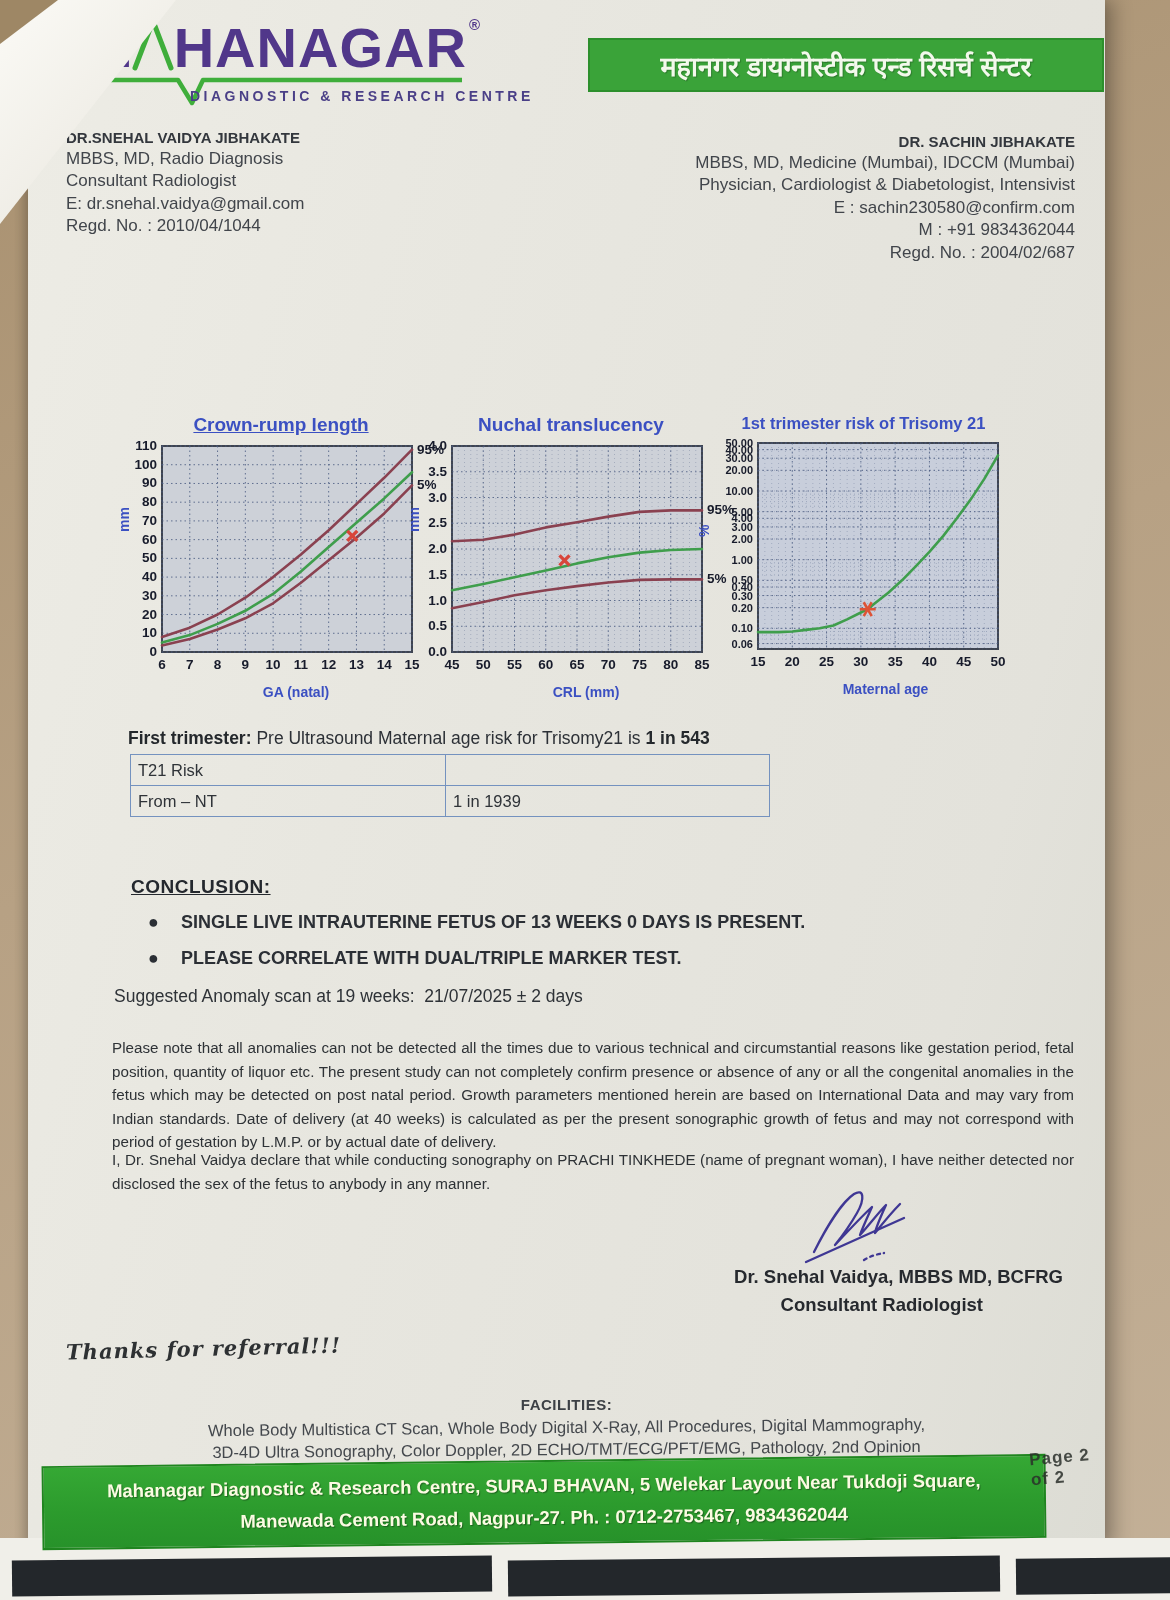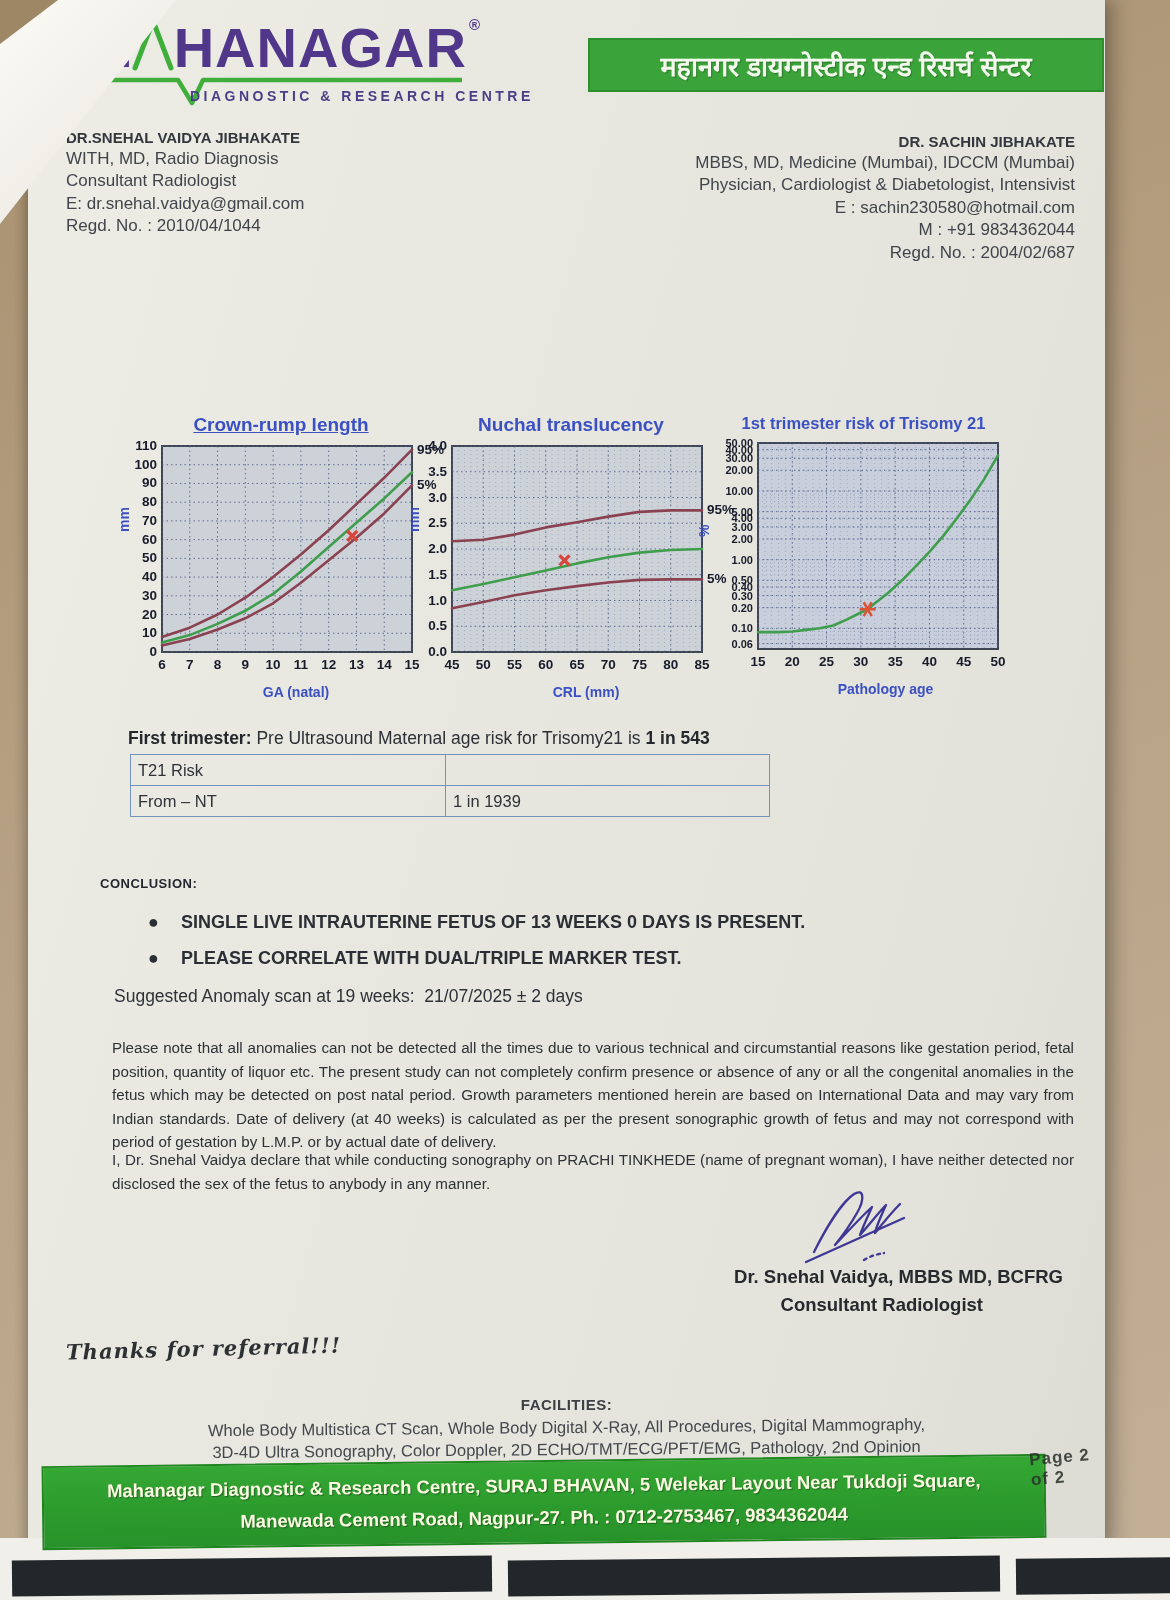--- a/index.html
+++ b/index.html
@@ -47,22 +47,22 @@
         font-weight:bold;color:#3b50c2;font-size:14px;}
   .xlab{font-weight:bold;color:#3b50c2;font-size:14px;text-align:center;margin-top:0px;}
 
   
   .risk-line{position:absolute;left:100px;top:728px;font-size:17.5px;color:#2c3036;}
   .risk-line b{color:#24282c;}
   .t21-table{position:absolute;left:102px;top:754px;width:640px;border-collapse:collapse;z-index:2;}
   .t21-table td{border:1.5px solid #7492bf;height:30px;font-size:16.5px;color:#2f3338;padding:0 7px;}
   .t21-table td.c1{width:300px;}
 
-  .conclusion-h{position:absolute;left:72px;top:876px;font-size:13px;font-weight:bold;color:#24282e;
-    letter-spacing:0.5px;}
+  .conclusion-h{position:absolute;left:103px;top:876px;font-size:19px;font-weight:bold;color:#24282e;
+    text-decoration:underline;letter-spacing:0.5px;}
   .bullet-row{position:absolute;left:120px;display:flex;font-weight:bold;font-size:18px;color:#2b2f35;}
   .bullet-dot{margin-right:22px;font-size:18px;}
   .anomaly{position:absolute;left:86px;top:986px;font-size:17.5px;color:#2e3237;}
 
   .para{position:absolute;left:84px;width:962px;text-align:justify;font-size:15.2px;
         line-height:1.55;color:#2e3236;}
   .sig-svg{position:absolute;left:690px;top:1182px;z-index:2;}
   .sig-name{position:absolute;right:42px;top:1266px;font-size:18.5px;font-weight:bold;color:#26292e;text-align:right;}
   .sig-title{position:absolute;right:122px;top:1294px;font-size:18.5px;font-weight:bold;color:#26292e;text-align:right;}
 
@@ -102,30 +102,30 @@
       <div class="logo-sub">DIAGNOSTIC &amp; RESEARCH CENTRE</div>
     </div>
   </div>
 
   <div class="hindi-banner">
     <span>महानगर डायग्नोस्टीक एन्ड रिसर्च सेन्टर</span>
   </div>
 
   <div class="doc-block doc-left">
     <div class="doc-name">DR.SNEHAL VAIDYA JIBHAKATE</div>
-    <div>WITH, MD, Radio Diagnosis</div>
+    <div>MBBS, MD, Radio Diagnosis</div>
     <div>Consultant Radiologist</div>
     <div>E: dr.snehal.vaidya@gmail.com</div>
     <div>Regd. No. : 2010/04/1044</div>
   </div>
   <div class="doc-block doc-right">
     <div class="doc-name">DR. SACHIN JIBHAKATE</div>
     <div>MBBS, MD, Medicine (Mumbai), IDCCM (Mumbai)</div>
     <div>Physician, Cardiologist &amp; Diabetologist, Intensivist</div>
-    <div>E : sachin230580@hotmail.com</div>
+    <div>E : sachin230580@confirm.com</div>
     <div>M : +91 9834362044</div>
     <div>Regd. No. : 2004/02/687</div>
   </div>
 
   <div class="chart-block" style="left:88px;width:330px;">
     <div class="chart-title" style="font-size:19px;text-decoration:underline;">Crown-rump length</div>
     <div class="chart-wrap">
       <div class="ylab">mm</div>
       <svg width="330" height="240" viewBox="0 0 330 240">
           <rect x="46" y="6" width="250" height="206" fill="#cdd1d8" stroke="#3e4450" stroke-width="2"></rect>
@@ -397,21 +397,21 @@
           <text x="57" y="105.99188059547991" font-size="11" font-weight="bold" fill="#171b2b" text-anchor="end" font-family="Liberation Sans, sans-serif">2.00</text>
           <text x="57" y="126.66260696440662" font-size="11" font-weight="bold" fill="#171b2b" text-anchor="end" font-family="Liberation Sans, sans-serif">1.00</text>
           <text x="57" y="147.33333333333334" font-size="11" font-weight="bold" fill="#171b2b" text-anchor="end" font-family="Liberation Sans, sans-serif">0.50</text>
           <text x="57" y="153.98782089321986" font-size="11" font-weight="bold" fill="#171b2b" text-anchor="end" font-family="Liberation Sans, sans-serif">0.40</text>
           <text x="57" y="162.56694747365646" font-size="11" font-weight="bold" fill="#171b2b" text-anchor="end" font-family="Liberation Sans, sans-serif">0.30</text>
           <text x="57" y="174.65854726214656" font-size="11" font-weight="bold" fill="#171b2b" text-anchor="end" font-family="Liberation Sans, sans-serif">0.20</text>
           <text x="57" y="195.32927363107328" font-size="11" font-weight="bold" fill="#171b2b" text-anchor="end" font-family="Liberation Sans, sans-serif">0.10</text>
           <text x="57" y="210.56288777139642" font-size="11" font-weight="bold" fill="#171b2b" text-anchor="end" font-family="Liberation Sans, sans-serif">0.06</text>
         </svg>
     </div>
-    <div class="xlab" style="margin-left:44px;">Pathology age</div>
+    <div class="xlab" style="margin-left:44px;">Maternal age</div>
   </div>
 
   <div class="risk-line">
     <b>First trimester:</b><span> Pre Ultrasound Maternal age risk for Trisomy21 is </span><b>1 in 543</b>
   </div>
 
   <table class="t21-table">
     <tbody>
         <tr>
       <td class="c1">T21 Risk</td>

